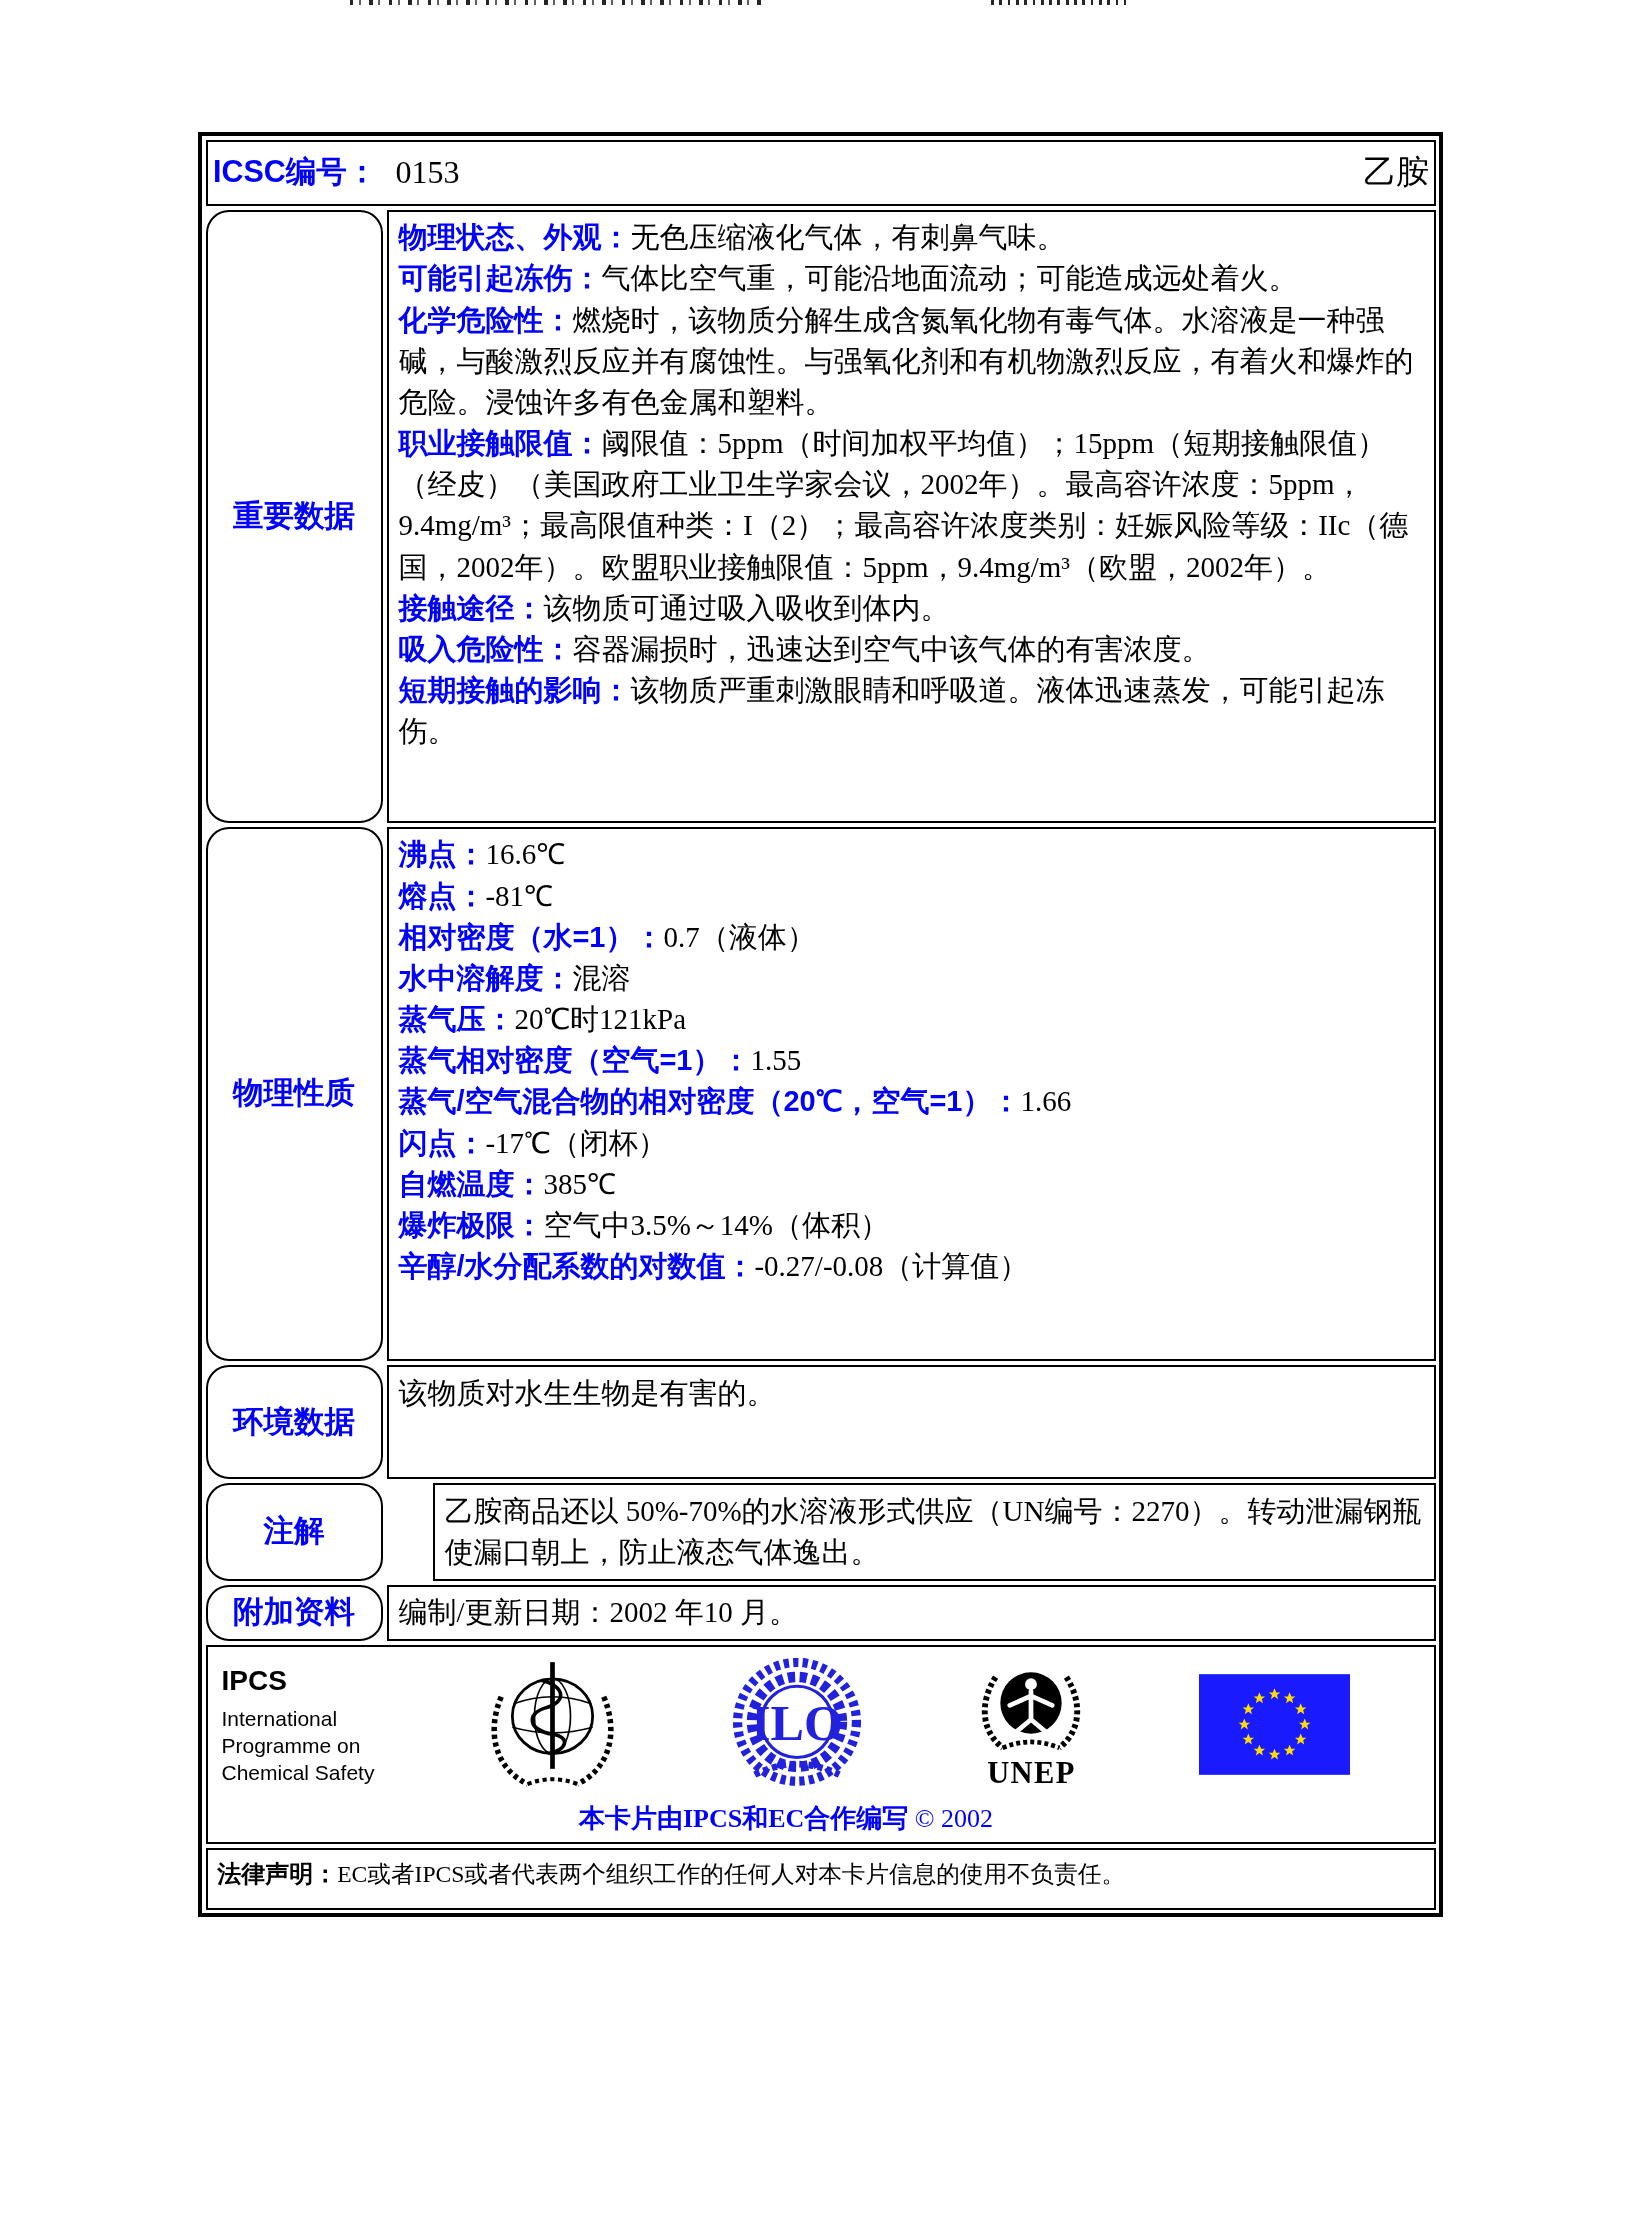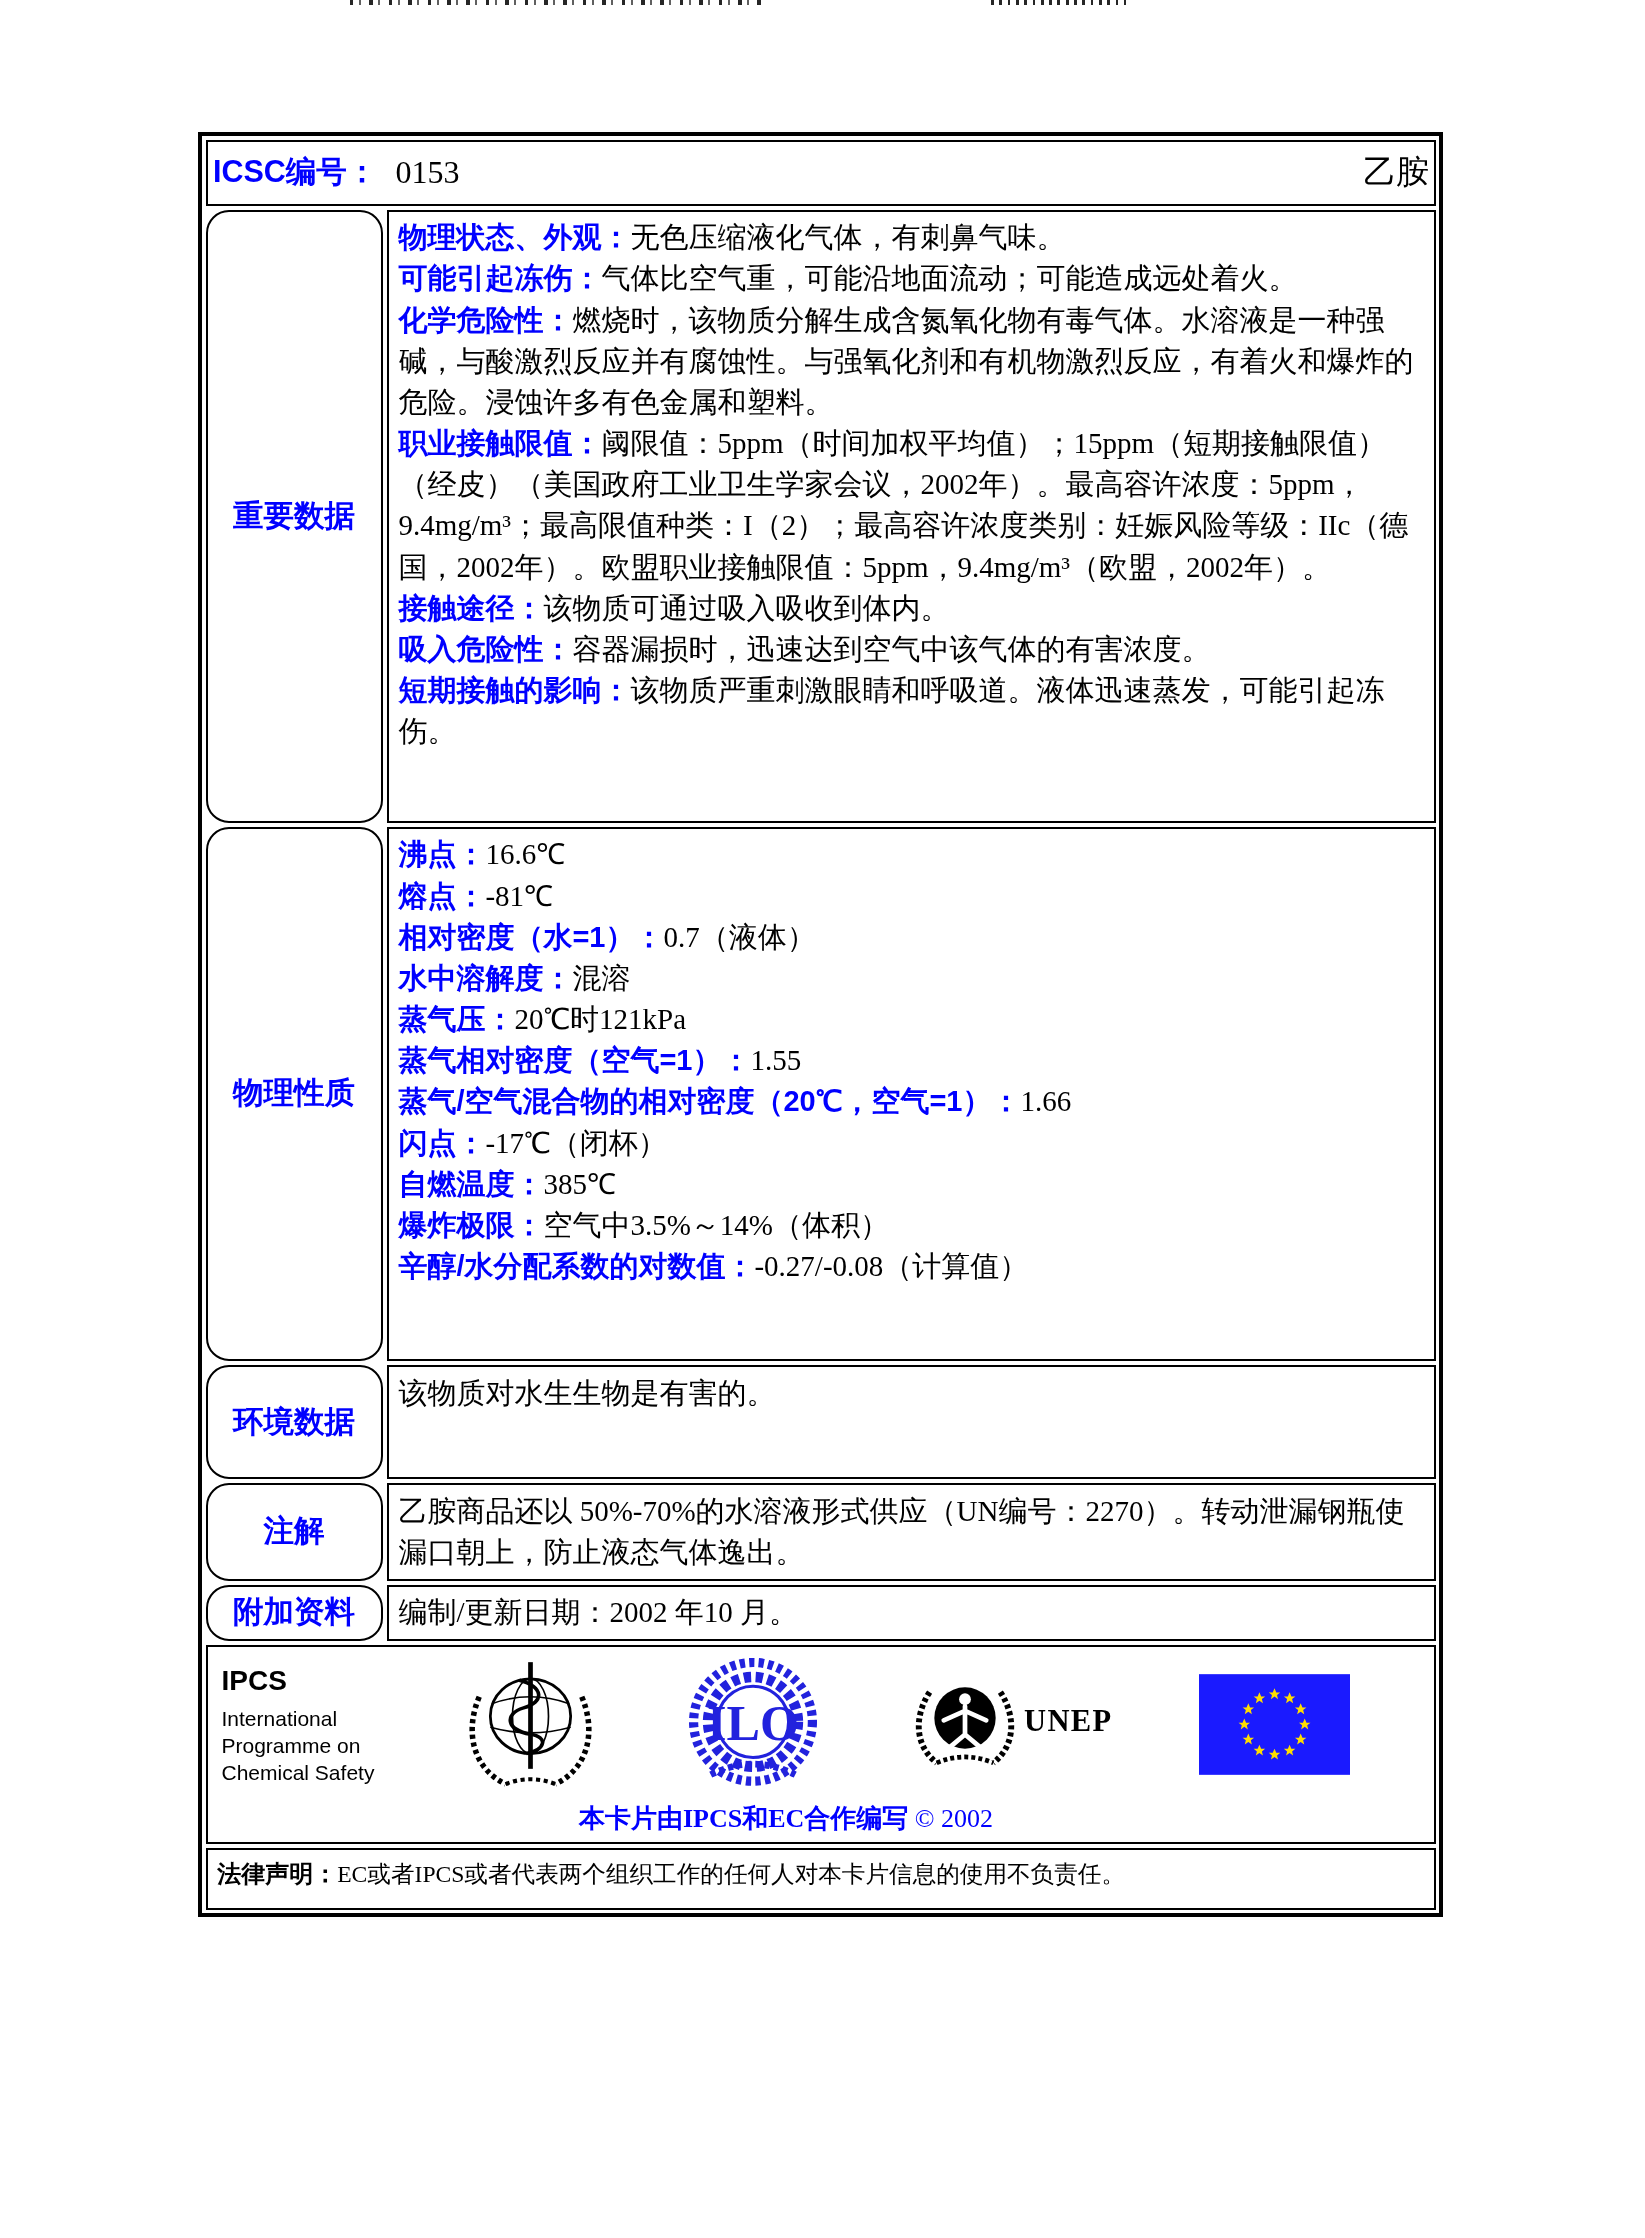--- a/index.html
+++ b/index.html
@@ -74,35 +74,35 @@
     font-size:29px;line-height:1.42;
   }
   .ilabel{
     color:var(--blue);
     font-family:"Liberation Sans", sans-serif;
     font-weight:bold;
   }
   .r-imp{min-height:613px;}
   .r-phys{min-height:534px;}
   .r-env{min-height:114px;}
-  .r-notes{min-height:78px;}
+  .r-notes{min-height:78px;margin-left:46px;}
   .r-add{min-height:36px;display:flex;align-items:center;}
 
   .logos-cell{
     min-height:191px;
     padding:11px 83px 5.5px 14px;
     display:flex;flex-direction:column;justify-content:space-between;
   }
   .logo-row{display:flex;align-items:center;justify-content:space-between;}
   .ipcs-block{
     font-family:"Liberation Sans", sans-serif;
     font-size:21px;line-height:1.3;color:#000;
   }
   .ipcs-title{font-weight:bold;font-size:28px;margin-bottom:5.5px;}
-  .unep-block{display:flex;align-items:center;}
+  .unep-block{display:flex;flex-direction:column;align-items:center;}
   .unep-caption{
     font-family:"Liberation Serif", serif;
     font-weight:bold;font-size:30.5px;letter-spacing:1.4px;margin-top:-5.5px;
   }
   .copyright{
     text-align:center;
     color:var(--blue);
     font-family:"Liberation Serif", serif;
     font-weight:bold;font-size:26px;
     margin-top:10px;

